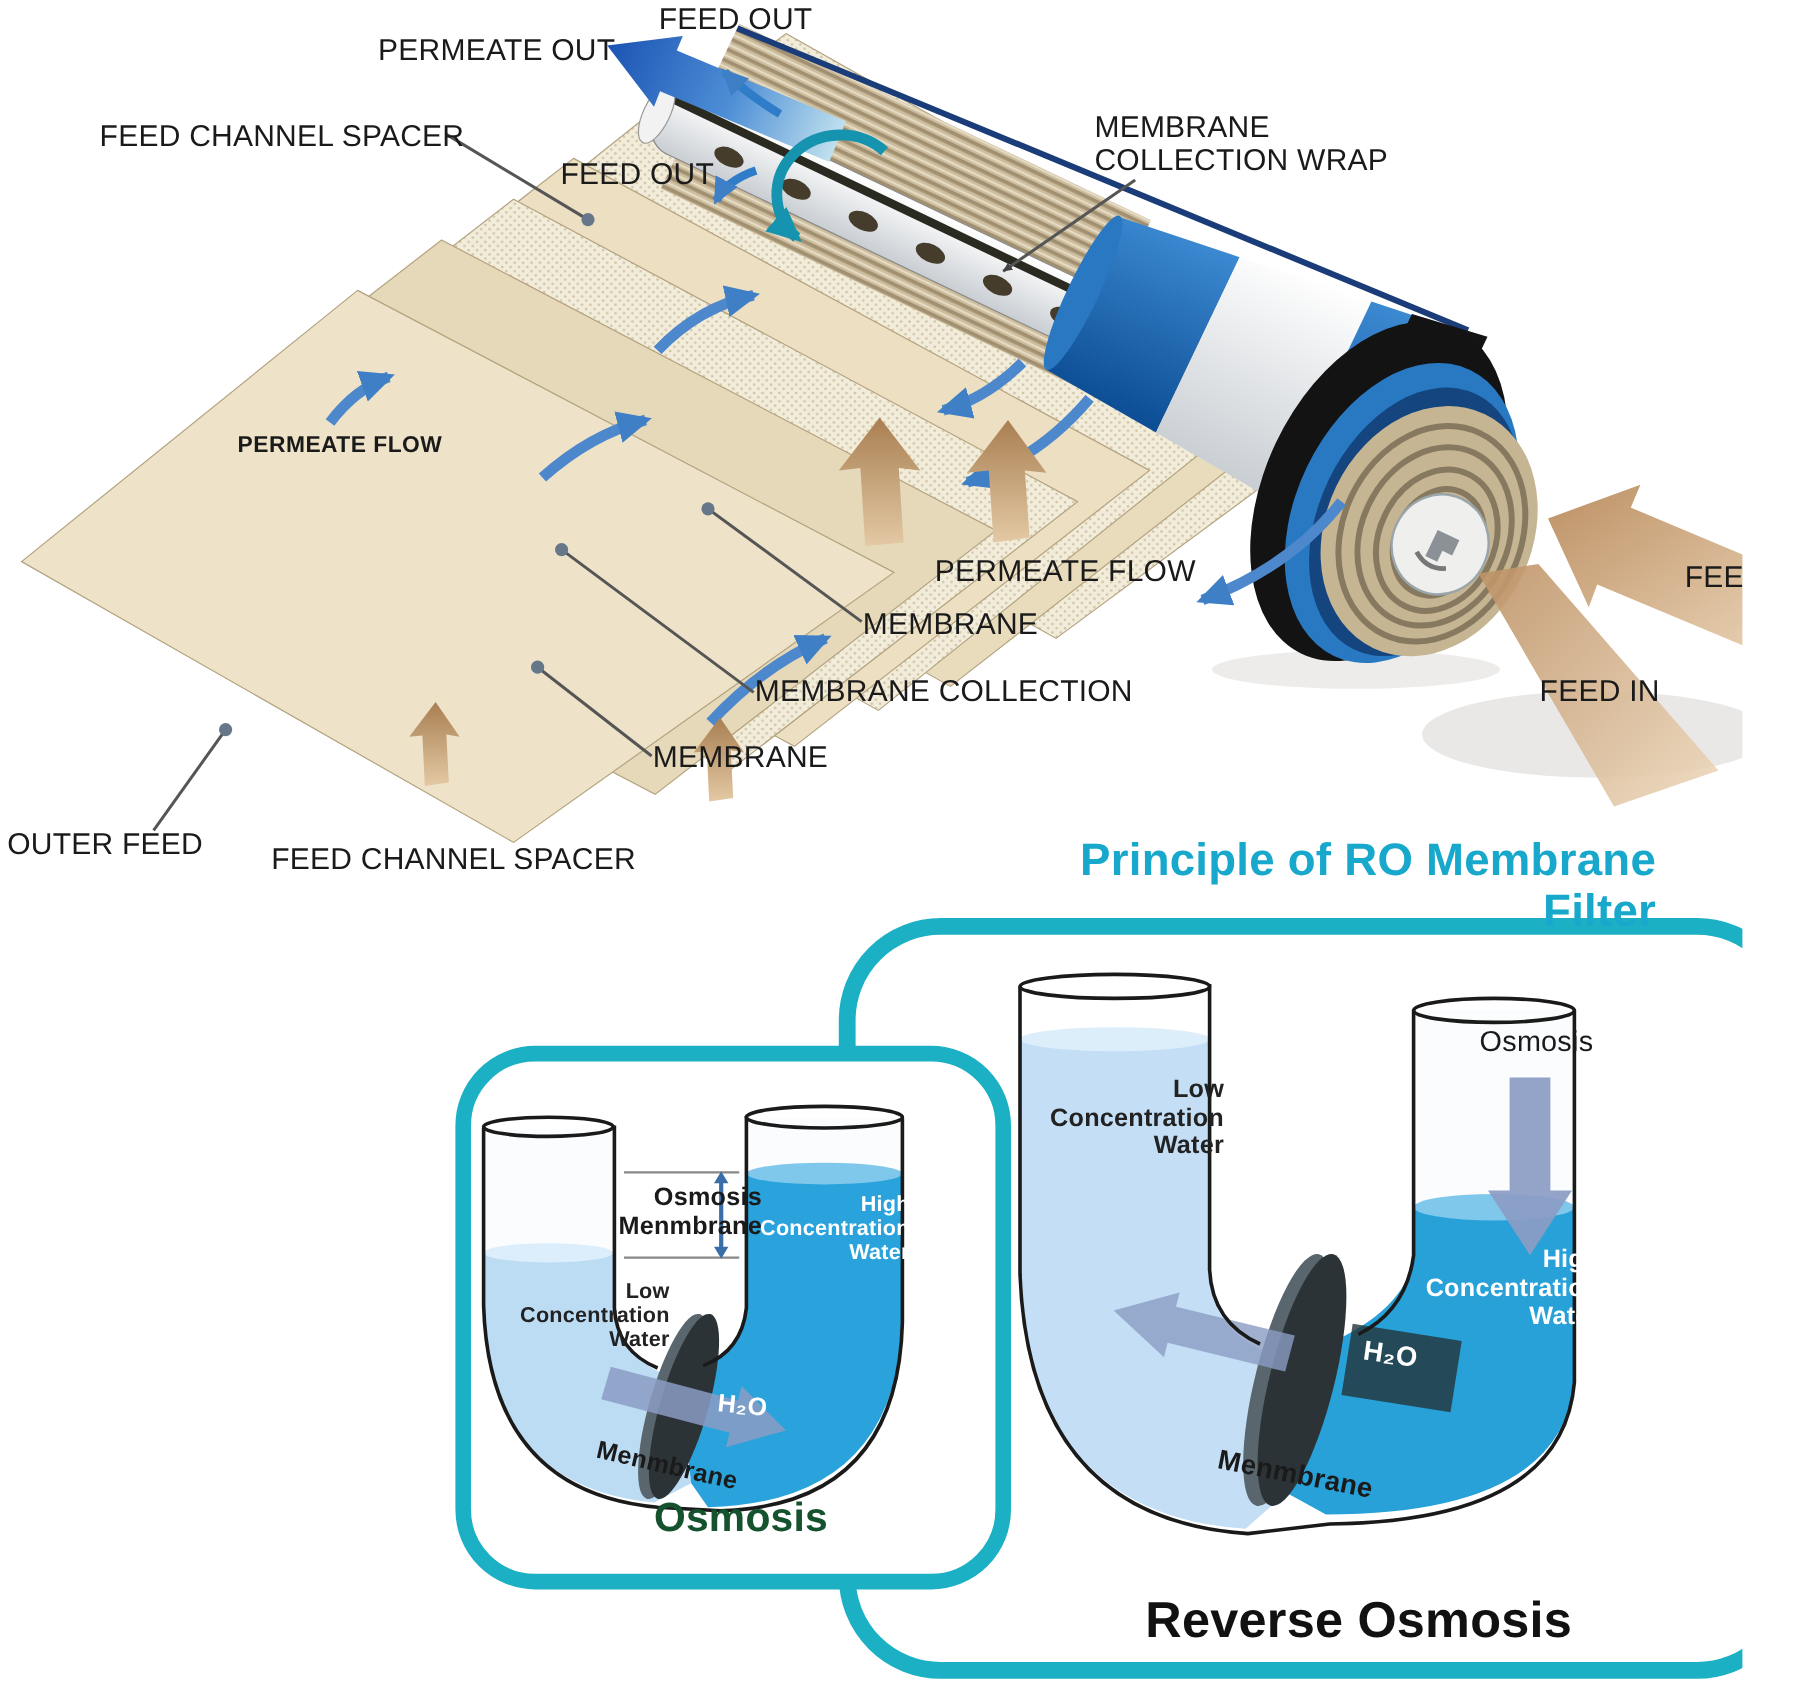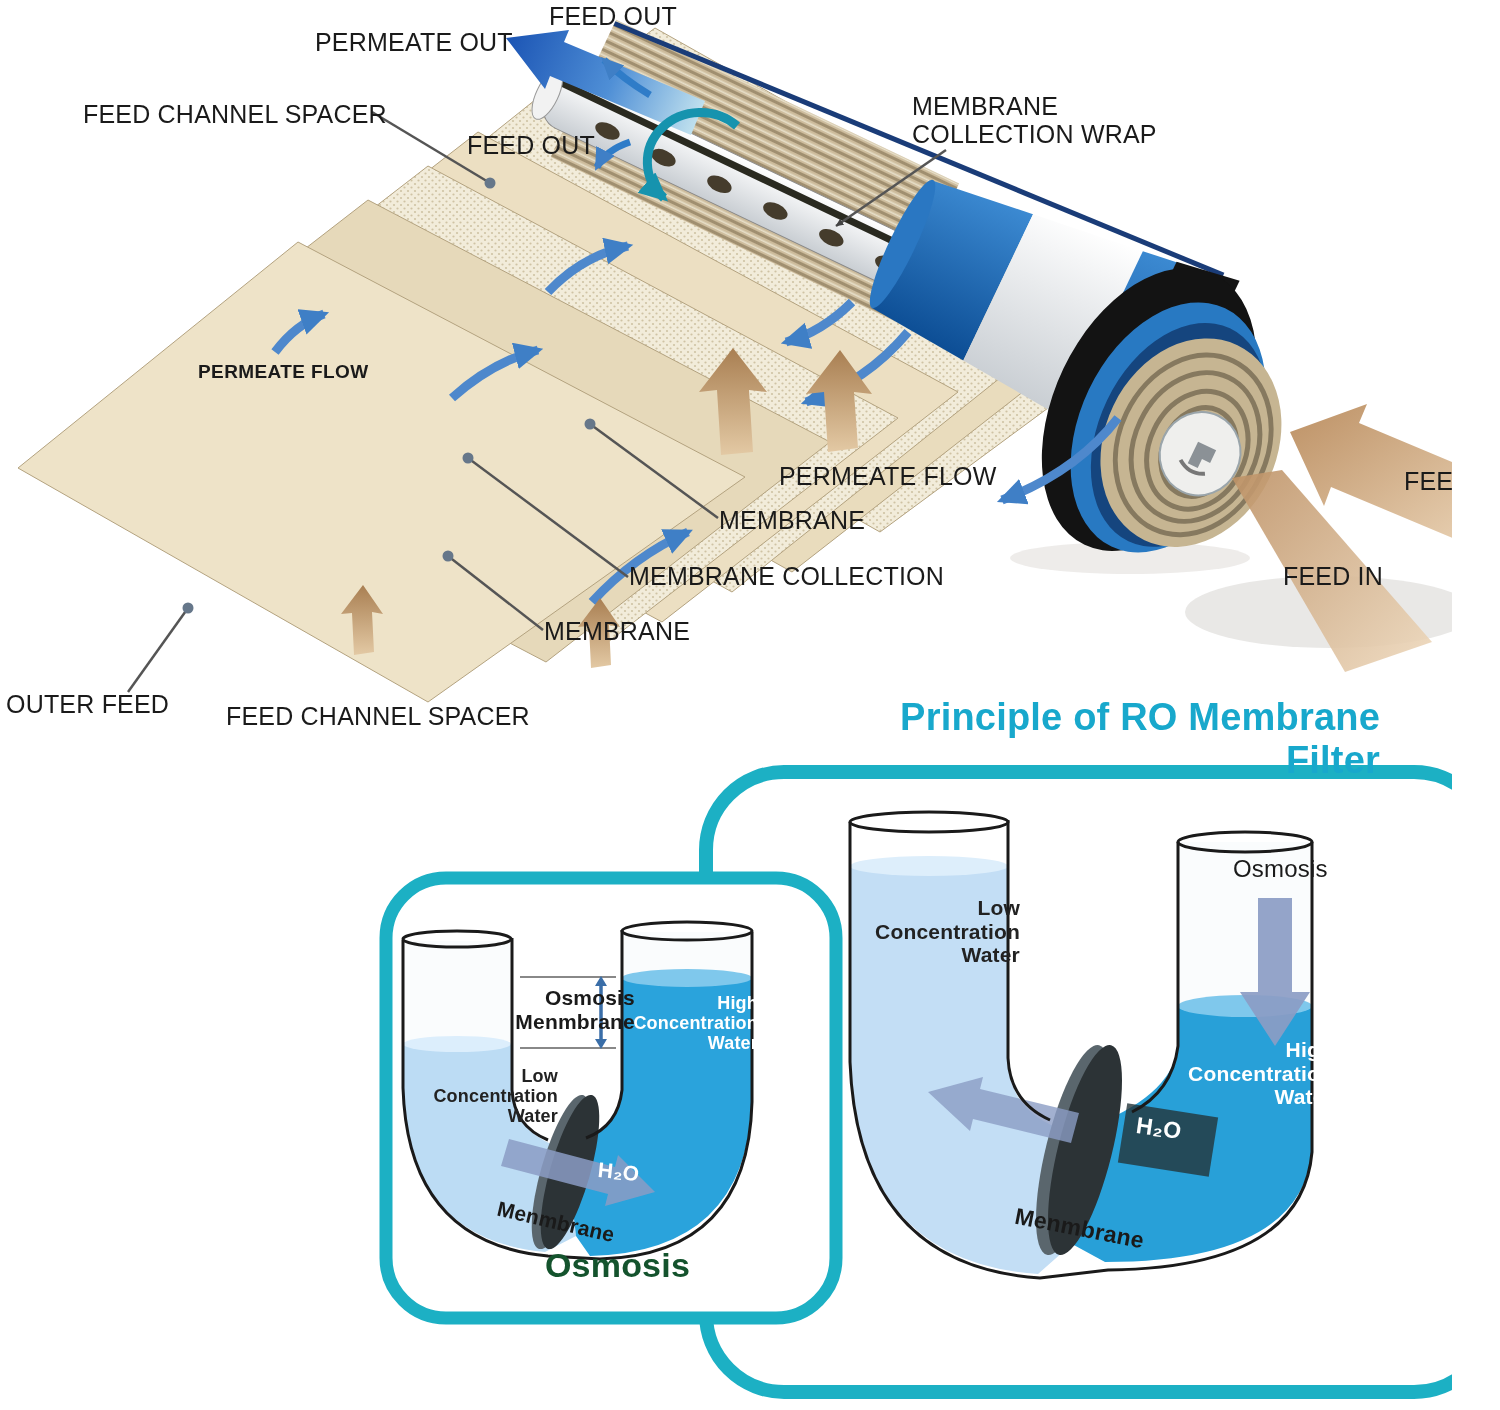--- a/index.html
+++ b/index.html
@@ -241,14 +241,15 @@
 <div class="lbl b ctr" style="left:418px;top:1066px;width:140px;font-size:18px;color:#222">Low Concentration Water</div>
 <div class="lbl b w" style="left:598px;top:1160px;font-size:21px;transform:rotate(6deg)">H₂O</div>
 <div class="lbl b" style="left:496px;top:1210px;font-size:21px;transform:rotate(13deg)">Menmbrane</div>
 <div class="lbl panel-med ctr" style="left:520px;top:1246px;width:170px">Osmosis</div>
 
 <div class="lbl" style="left:1233px;top:856px;font-size:24px">Osmosis</div>
 <div class="lbl b ctr" style="left:855px;top:896px;width:165px;font-size:21px;color:#222">Low Concentration Water</div>
 <div class="lbl b w ctr" style="left:1168px;top:1038px;width:165px;font-size:21px">High Concentration Water</div>
 <div class="lbl b w" style="left:1136px;top:1116px;font-size:23px;transform:rotate(8deg)">H₂O</div>
 <div class="lbl b" style="left:1014px;top:1216px;font-size:23px;transform:rotate(11deg)">Menmbrane</div>
+<div class="lbl panel-big ctr" style="left:950px;top:1326px;width:360px">Reverse Osmosis</div>
 
 </div>
 
 </body></html>

